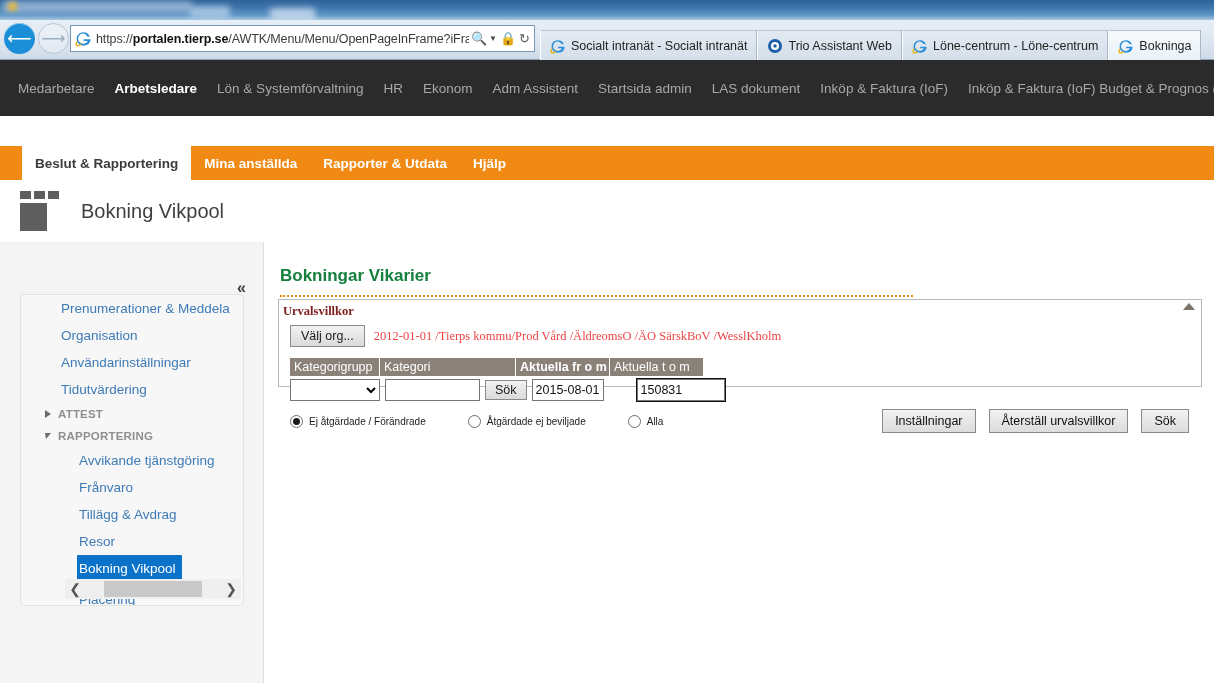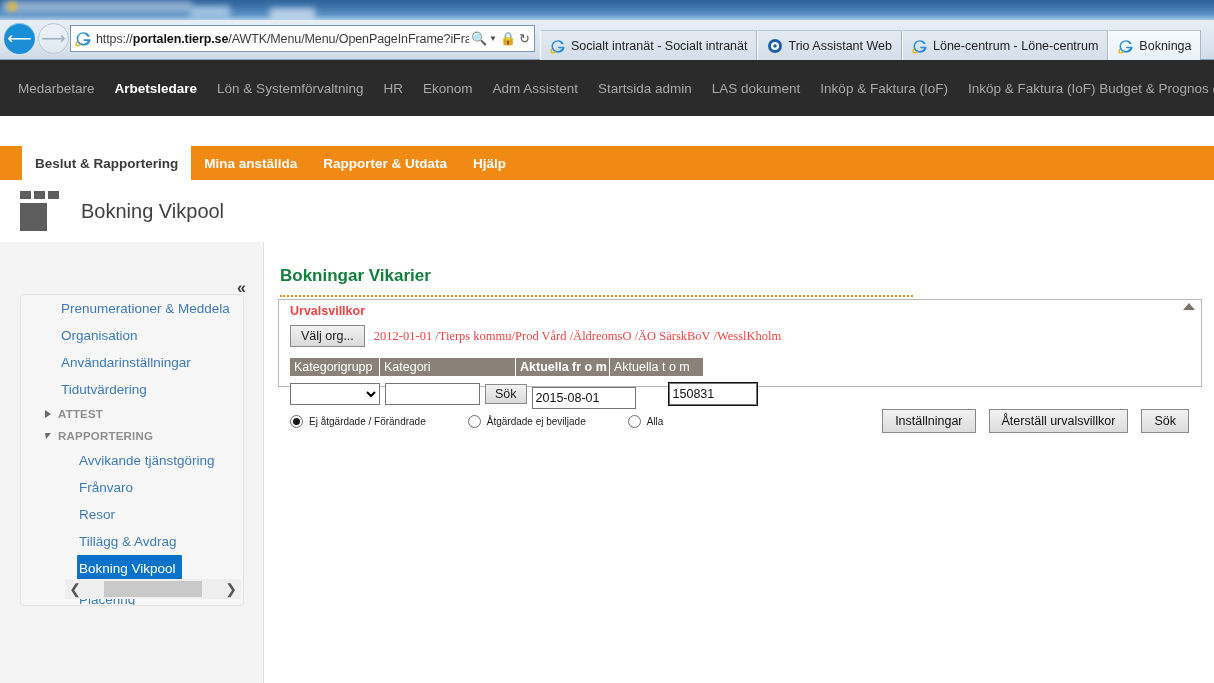--- a/index.html
+++ b/index.html
@@ -177,21 +177,21 @@
   #title-rule {
     position: absolute; left: 16px; top: 53px; width: 633px; height: 0;
     border-bottom: 2px dotted #ef8c18;
   }
 
   #urval-panel {
     position: absolute; left: 14px; top: 57px; width: 924px; height: 88px;
     border: 1px solid #b9b9b9; background: #ffffff;
   }
   #urval-label {
-    position: absolute; left: 11px; top: 4px; font-size: 12.5px; font-weight: bold; color: #ef4444;
+    position: absolute; left: 4px; top: 4px; font-size: 12.5px; font-weight: bold; color: #7f1d1d; font-family: Liberation Serif, serif;
   }
   #panel-scroll-arrow {
     position: absolute; right: 6px; top: 3px; width: 0; height: 0;
     border-left: 6px solid transparent; border-right: 6px solid transparent;
     border-bottom: 7px solid #7a7268; cursor: pointer;
   }
 
   #org-row { position: absolute; left: 11px; top: 25px; display: flex; align-items: center; gap: 9px; }
   #valj-org-btn {
     background: linear-gradient(180deg,#f2f2f2 0%,#dadada 100%);
@@ -215,21 +215,21 @@
   #filter-inputs select {
     width: 90px; height: 22px; font-size: 12.5px;
     font-family: "Liberation Sans", sans-serif; border: 1px solid #767676; background: #fff;
   }
   #filter-inputs input[type=text] {
     height: 22px; font-size: 12.5px; padding: 0 3px;
     font-family: "Liberation Sans", sans-serif; border: 1px solid #767676; background: #fff;
     color: #111;
   }
   #kategori-input { width: 95px; }
-  #frm-input { width: 104px; margin-top: 8px; }
+  #frm-input { width: 72px; }
   #tom-input { width: 88px; outline: 1px solid #111; margin-left: 28px; }
   .sm-btn {
     background: linear-gradient(180deg,#f2f2f2 0%,#dadada 100%);
     border: 1px solid #8a8a8a; font-size: 12.5px; padding: 2px 9px; color: #1b1b1b;
     font-family: "Liberation Sans", sans-serif; cursor: pointer;
   }
   #radio-group { position: absolute; left: 11px; top: 115px; display: flex; align-items: center; }
   .radio-item { display: flex; align-items: center; gap: 6px; font-size: 10px; color: #1b1b1b; cursor: pointer; }
   .radio-item.gap1 { margin-left: 42px; }
   .radio-item.gap2 { margin-left: 42px; }
@@ -356,22 +356,22 @@
       <span>ATTEST</span>
     </div>
 
     <div class="side-group">
       <span class="tri expanded"></span>
       <span>RAPPORTERING</span>
     </div>
 
     <a class="side-link sub">Avvikande tjänstgöring</a>
     <a class="side-link sub">Frånvaro</a>
+    <a class="side-link sub">Tillägg &amp; Avdrag</a>
     <a class="side-link sub">Resor</a>
-    <a class="side-link sub">Tillägg &amp; Avdrag</a>
     <a class="side-link selected">Bokning Vikpool</a>
     <a class="side-link sub">Placering</a>
     
 
     <div id="sidebar-scroll">
       <span class="arw">❮</span>
       <span class="thumb"></span>
       <span class="arw">❯</span>
     </div>
   </div>

